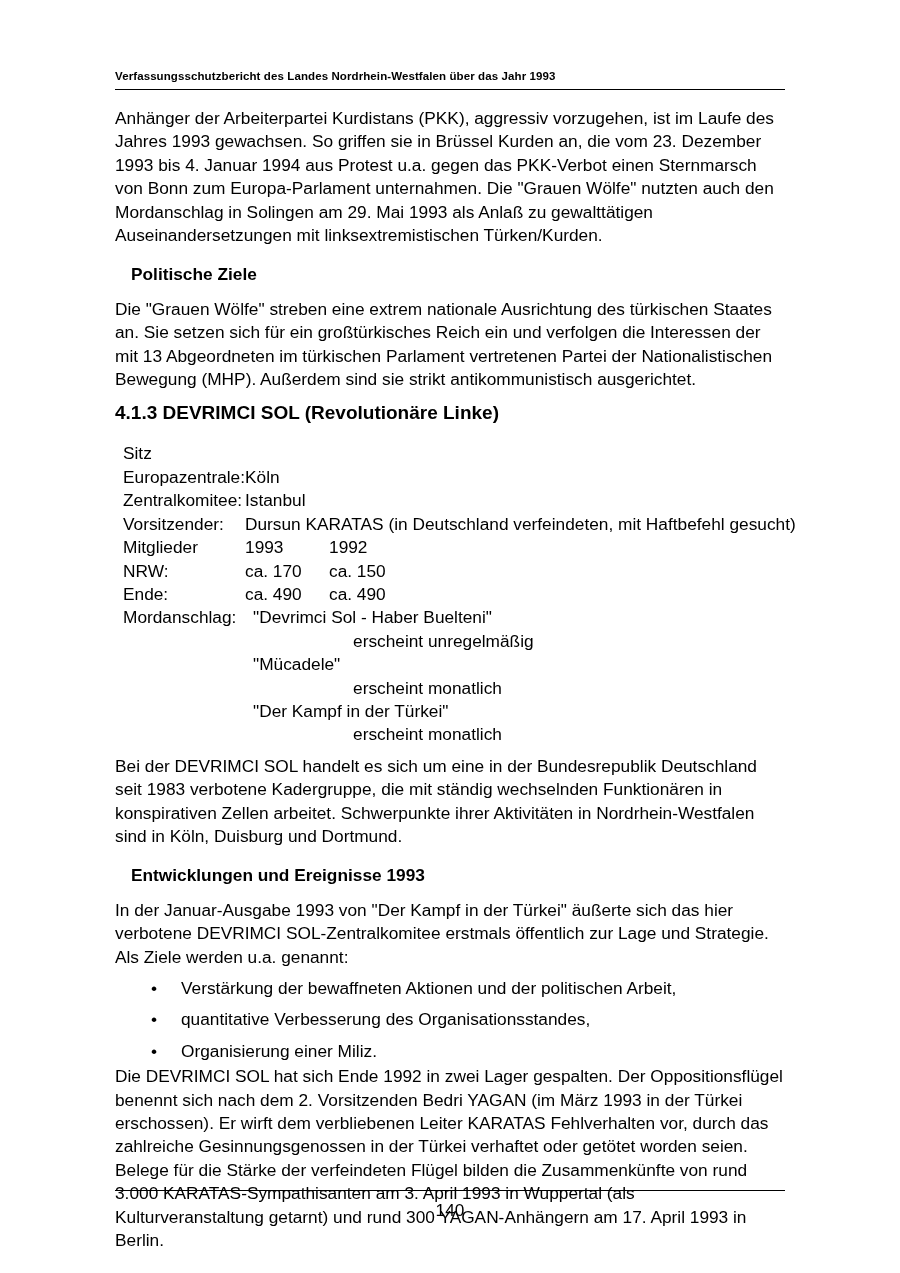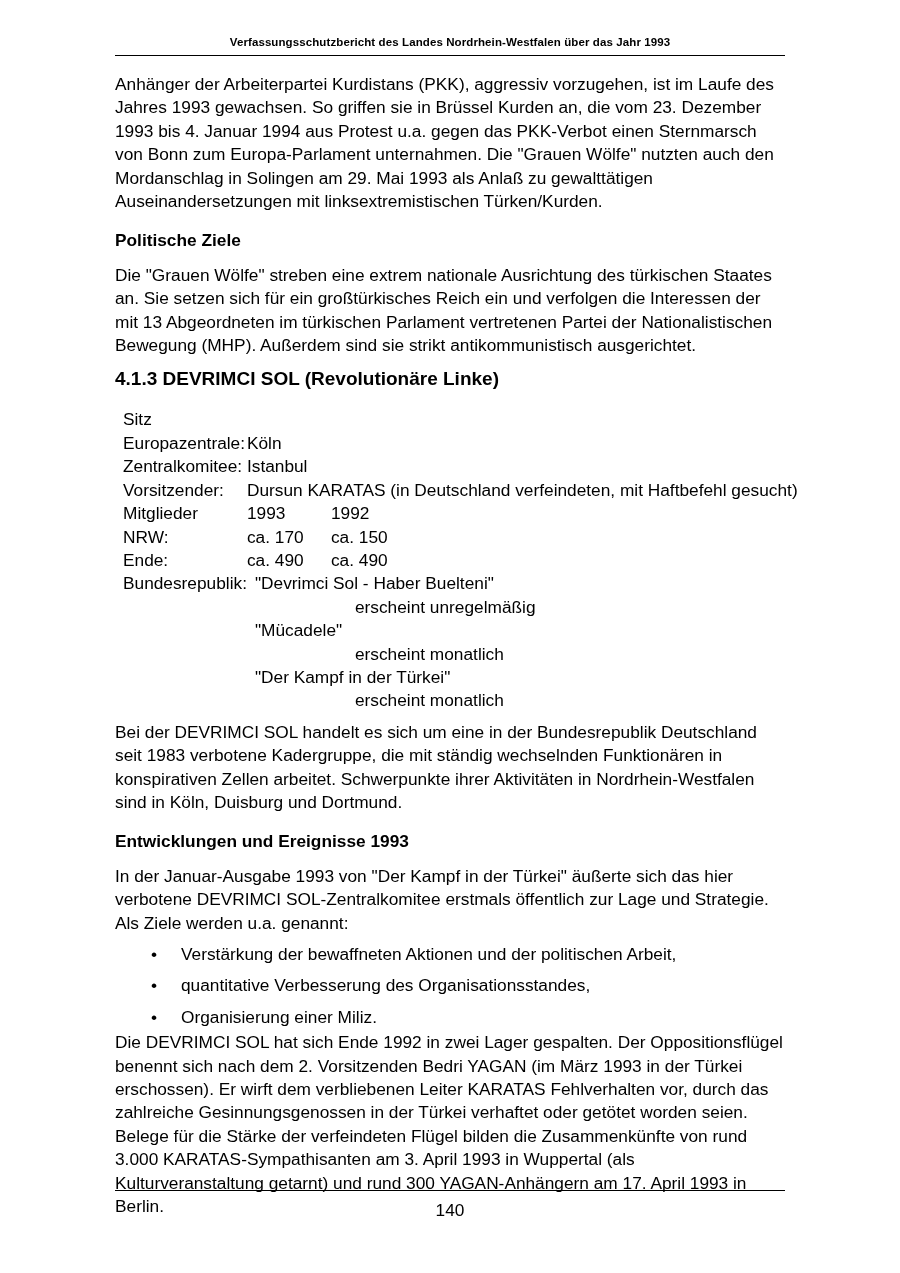--- a/index.html
+++ b/index.html
@@ -17,22 +17,22 @@
   }
   .page {
     position: relative;
     width: 900px;
     height: 1273px;
     box-sizing: border-box;
     padding: 0 115px;
   }
   
   .header {
-    padding-top: 36px;
-    text-align: center;
+    padding-top: 70px;
+    text-align: left;
   }
   .header-title {
     font-size: 11.5px;
     font-weight: bold;
     letter-spacing: 0.1px;
   }
   .header-rule {
     margin-top: 7px;
     border-bottom: 1.4px solid #000;
     width: 100%;
@@ -44,21 +44,21 @@
   p.body {
     font-size: 17.3px;
     line-height: 23.4px;
     margin: 0;
     text-align: left;
   }
   h3.sub {
     font-size: 17.3px;
     line-height: 23.4px;
     font-weight: bold;
-    margin: 16px 0 11px 0;
+    margin: 16px 0 11px 16px;
   }
   h2.section {
     font-size: 19px;
     line-height: 26px;
     font-weight: bold;
     margin: 9px 0 16px 0;
   }
   
   table.facts {
     border-collapse: collapse;
@@ -159,21 +159,21 @@
         <td class="label">NRW:</td>
         <td class="col1">ca. 170</td>
         <td>ca. 150</td>
       </tr>
       <tr>
         <td class="label">Ende:</td>
         <td class="col1">ca. 490</td>
         <td>ca. 490</td>
       </tr>
       <tr>
-        <td class="label">Bundesrepublik:</td>
+        <td class="label">Mordanschlag:</td>
         <td colspan="2" style="padding-left:8px;">"Devrimci Sol - Haber Buelteni"</td>
       </tr>
       <tr>
         <td class="label"></td>
         <td colspan="2" class="sub-indent" style="padding-left:108px;">erscheint unregelmäßig</td>
       </tr>
       <tr>
         <td class="label"></td>
         <td colspan="2" style="padding-left:8px;">"Mücadele"</td>
       </tr>

